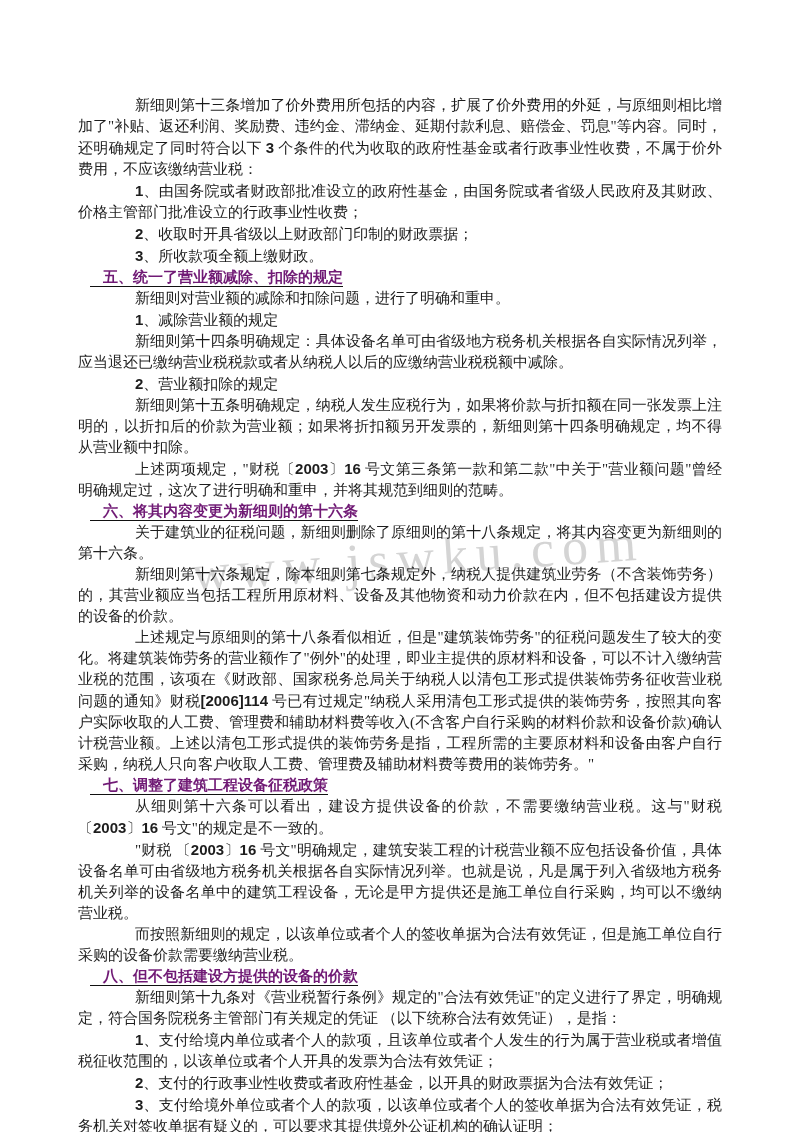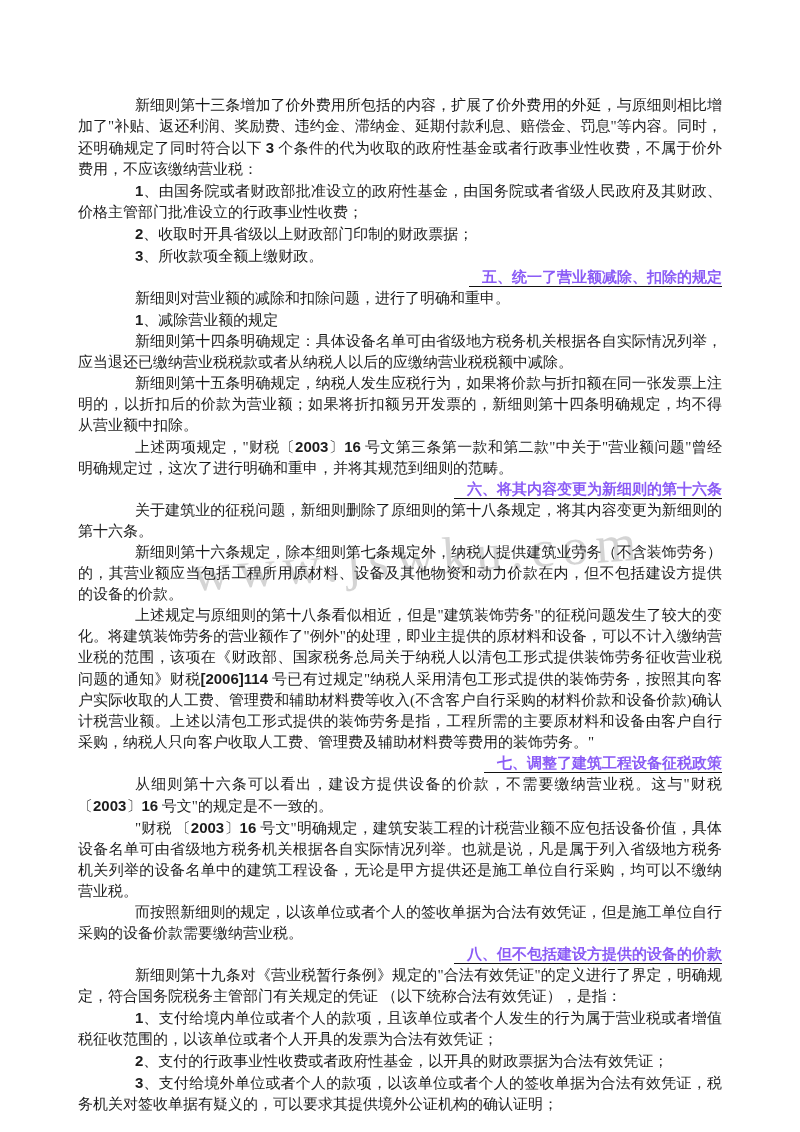--- a/index.html
+++ b/index.html
@@ -47,22 +47,22 @@
   }
   .doc p {
     margin: 0;
     padding: 0;
     text-indent: 57px;
   }
   .doc p.heading {
     text-indent: 0;
     margin-left: 12px;
     font-weight: bold;
-    color: #8b5cf6;
-    text-align: right;
+    color: #701a75;
+    text-align: left;
     font-family: Liberation Serif, serif;
   }
   .doc p.heading .hl {
     border-bottom: 1.6px solid #111111;
     padding-left: 13px;
     padding-bottom: 1px;
   }
   
   .asc {
     font-family: "Liberation Sans", sans-serif;
@@ -76,20 +76,21 @@
   <div class="watermark">www.jswku.com</div>
   <div class="doc" id="doc">
       <p class="body">新细则第十三条增加了价外费用所包括的内容，扩展了价外费用的外延，与原细则相比增加了"补贴、返还利润、奖励费、违约金、滞纳金、延期付款利息、赔偿金、罚息"等内容。同时，还明确规定了同时符合以下 <span class="asc">3</span> 个条件的代为收取的政府性基金或者行政事业性收费，不属于价外费用，不应该缴纳营业税：</p>
       <p class="item"><span class="asc">1</span>、由国务院或者财政部批准设立的政府性基金，由国务院或者省级人民政府及其财政、价格主管部门批准设立的行政事业性收费；</p>
       <p class="item"><span class="asc">2</span>、收取时开具省级以上财政部门印制的财政票据；</p>
       <p class="item"><span class="asc">3</span>、所收款项全额上缴财政。</p>
       <p class="heading"><span class="hl">五、统一了营业额减除、扣除的规定</span></p>
       <p class="body">新细则对营业额的减除和扣除问题，进行了明确和重申。</p>
       <p class="item"><span class="asc">1</span>、减除营业额的规定</p>
       <p class="body">新细则第十四条明确规定：具体设备名单可由省级地方税务机关根据各自实际情况列举，应当退还已缴纳营业税税款或者从纳税人以后的应缴纳营业税税额中减除。</p>
+      <p class="item"><span class="asc">2</span>、营业额扣除的规定</p>
       <p class="body">新细则第十五条明确规定，纳税人发生应税行为，如果将价款与折扣额在同一张发票上注明的，以折扣后的价款为营业额；如果将折扣额另开发票的，新细则第十四条明确规定，均不得从营业额中扣除。</p>
       <p class="body">上述两项规定，"财税〔<span class="asc">2003</span>〕<span class="asc">16</span> 号文第三条第一款和第二款"中关于"营业额问题"曾经明确规定过，这次了进行明确和重申，并将其规范到细则的范畴。</p>
       <p class="heading"><span class="hl">六、将其内容变更为新细则的第十六条</span></p>
       <p class="body">关于建筑业的征税问题，新细则删除了原细则的第十八条规定，将其内容变更为新细则的第十六条。</p>
       <p class="body">新细则第十六条规定，除本细则第七条规定外，纳税人提供建筑业劳务（不含装饰劳务）的，其营业额应当包括工程所用原材料、设备及其他物资和动力价款在内，但不包括建设方提供的设备的价款。</p>
       <p class="body">上述规定与原细则的第十八条看似相近，但是"建筑装饰劳务"的征税问题发生了较大的变化。将建筑装饰劳务的营业额作了"例外"的处理，即业主提供的原材料和设备，可以不计入缴纳营业税的范围，该项在《财政部、国家税务总局关于纳税人以清包工形式提供装饰劳务征收营业税问题的通知》财税<span class="asc">[2006]114</span> 号已有过规定"纳税人采用清包工形式提供的装饰劳务，按照其向客户实际收取的人工费、管理费和辅助材料费等收入(不含客户自行采购的材料价款和设备价款)确认计税营业额。上述以清包工形式提供的装饰劳务是指，工程所需的主要原材料和设备由客户自行采购，纳税人只向客户收取人工费、管理费及辅助材料费等费用的装饰劳务。"</p>
       <p class="heading"><span class="hl">七、调整了建筑工程设备征税政策</span></p>
       <p class="body">从细则第十六条可以看出，建设方提供设备的价款，不需要缴纳营业税。这与"财税 〔<span class="asc">2003</span>〕<span class="asc">16</span> 号文"的规定是不一致的。</p>
       <p class="body">"财税 〔<span class="asc">2003</span>〕<span class="asc">16</span> 号文"明确规定，建筑安装工程的计税营业额不应包括设备价值，具体设备名单可由省级地方税务机关根据各自实际情况列举。也就是说，凡是属于列入省级地方税务机关列举的设备名单中的建筑工程设备，无论是甲方提供还是施工单位自行采购，均可以不缴纳营业税。</p>
       <p class="body">而按照新细则的规定，以该单位或者个人的签收单据为合法有效凭证，但是施工单位自行采购的设备价款需要缴纳营业税。</p>

